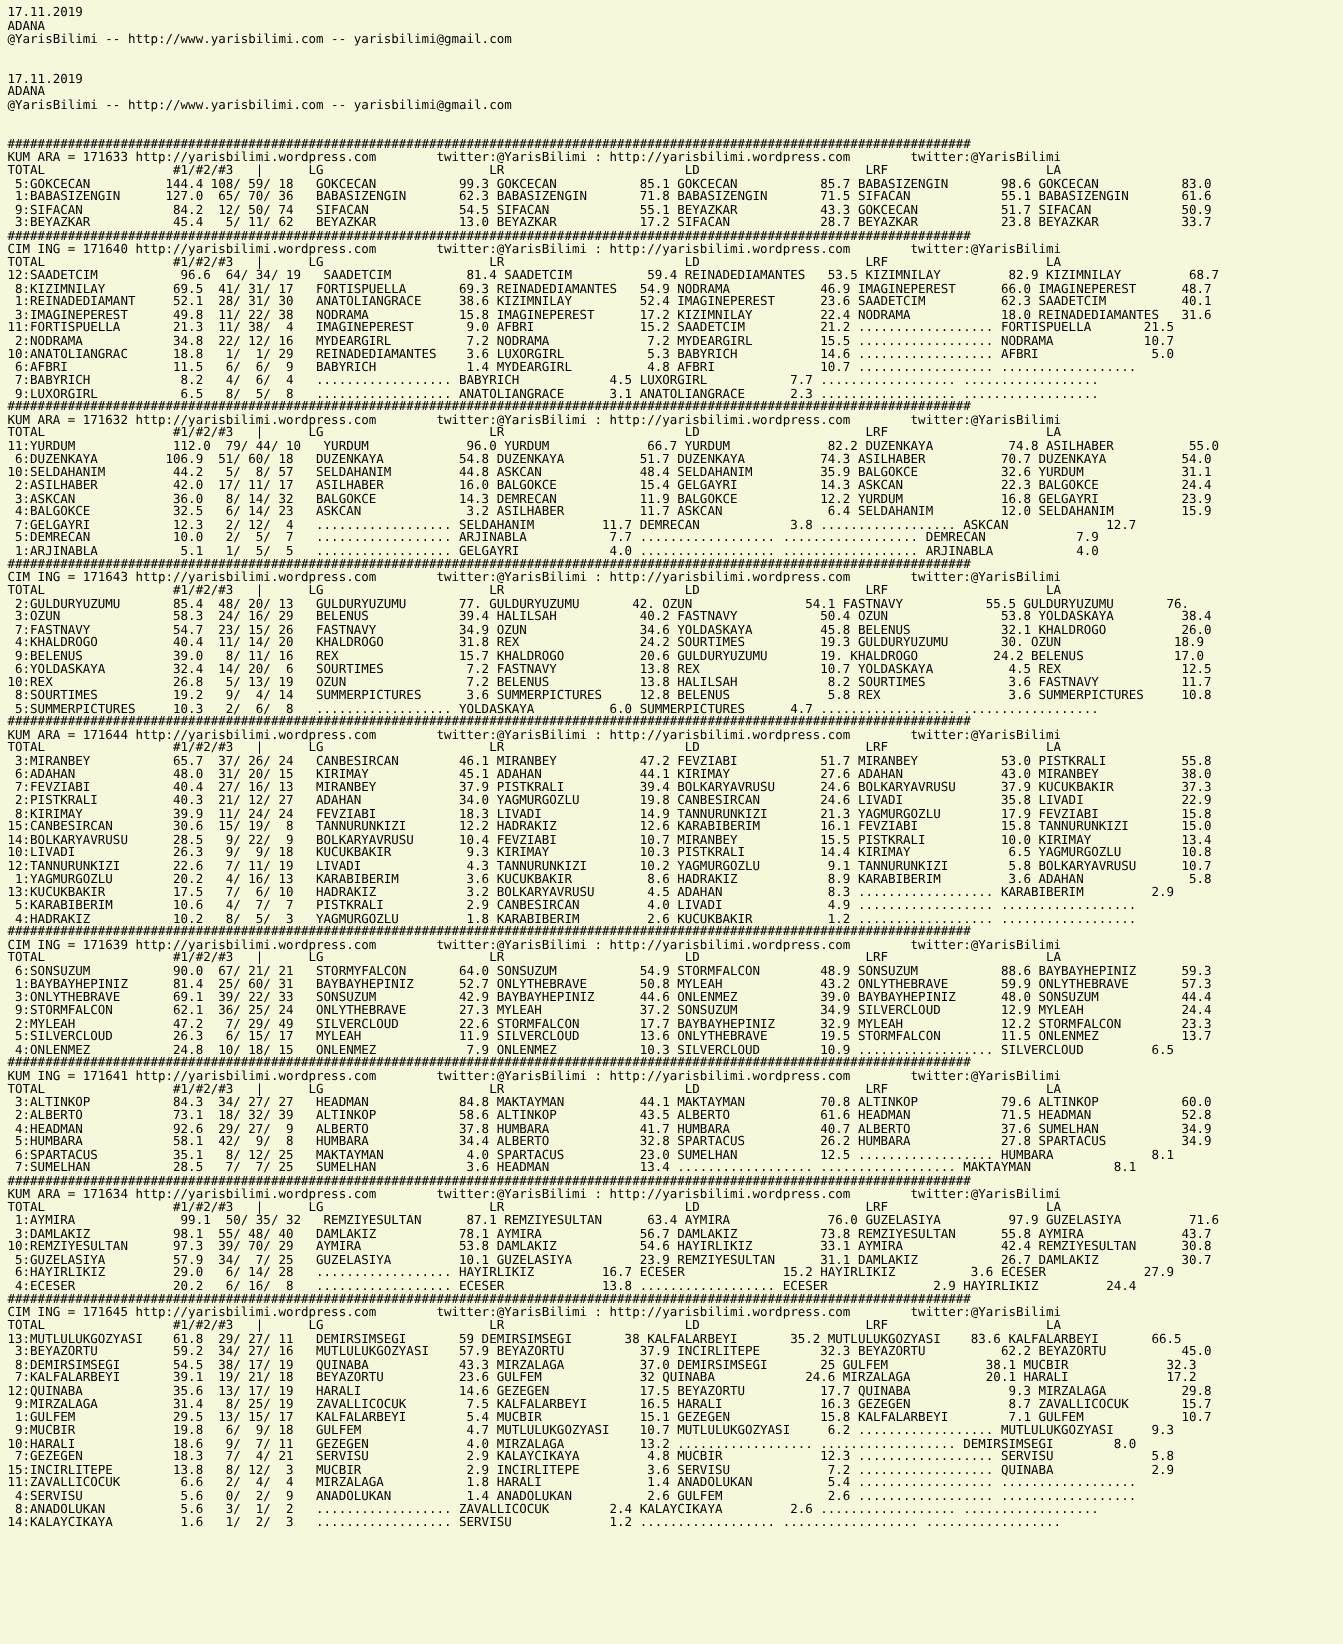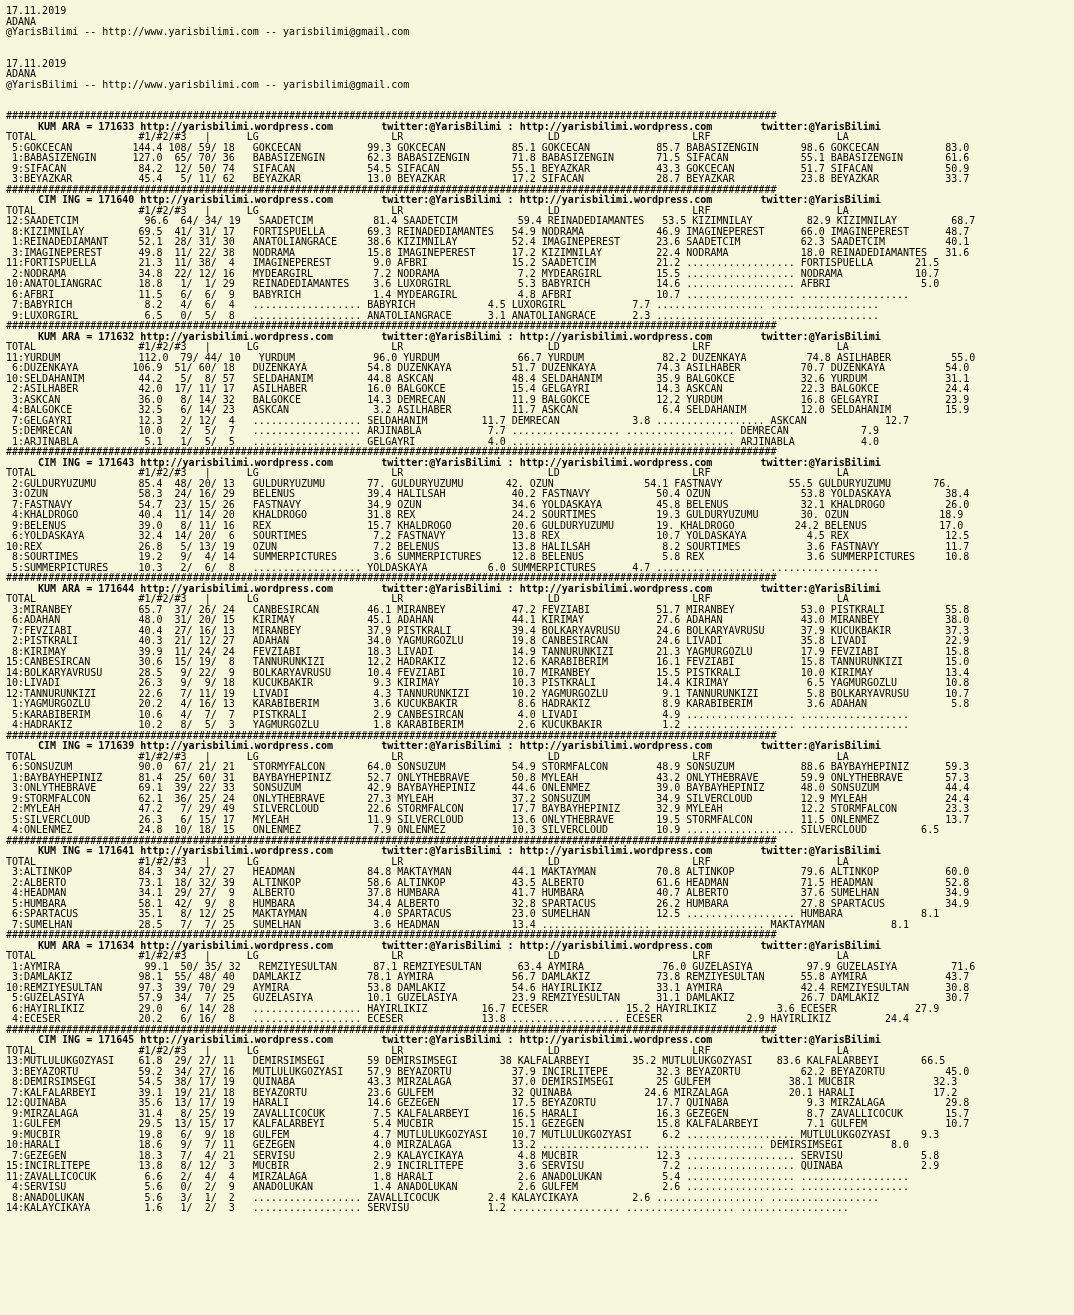--- a/index.html
+++ b/index.html
@@ -5,21 +5,21 @@
   html,body{margin:0;padding:0;background:#f7f7dc;}
   body{
     font-family:"DejaVu Sans Mono","Liberation Mono",monospace;
     font-size:10px;
     line-height:10.5px;
     color:#000;
     width:1074px;
   }
   .page{width:1074px;padding:6px 6px 0 6px;box-sizing:border-box;}
   pre{margin:0;font-family:inherit;font-size:10px;line-height:10.5px;white-space:pre;}
-  .hdr{font-weight:bold;margin-left:32px;}
+  .hdr{font-weight:normal;}
   .sep{letter-spacing:0px;}
 </style>
 </head>
 <body>
 
 <div class="page">
 
   <pre>17.11.2019</pre>
   <pre>ADANA</pre>
   <pre>@YarisBilimi -- http://www.yarisbilimi.com -- yarisbilimi@gmail.com</pre>
@@ -44,21 +44,21 @@
       <pre>TOTAL                 #1/#2/#3   |      LG                      LR                        LD                      LRF                     LA</pre>
       <pre>12:SAADETCIM           96.6  64/ 34/ 19   SAADETCIM          81.4 SAADETCIM          59.4 REINADEDIAMANTES   53.5 KIZIMNILAY         82.9 KIZIMNILAY         68.7</pre>
       <pre> 8:KIZIMNILAY         69.5  41/ 31/ 17   FORTISPUELLA       69.3 REINADEDIAMANTES   54.9 NODRAMA            46.9 IMAGINEPEREST      66.0 IMAGINEPEREST      48.7</pre>
       <pre> 1:REINADEDIAMANT     52.1  28/ 31/ 30   ANATOLIANGRACE     38.6 KIZIMNILAY         52.4 IMAGINEPEREST      23.6 SAADETCIM          62.3 SAADETCIM          40.1</pre>
       <pre> 3:IMAGINEPEREST      49.8  11/ 22/ 38   NODRAMA            15.8 IMAGINEPEREST      17.2 KIZIMNILAY         22.4 NODRAMA            18.0 REINADEDIAMANTES   31.6</pre>
       <pre>11:FORTISPUELLA       21.3  11/ 38/  4   IMAGINEPEREST       9.0 AFBRI              15.2 SAADETCIM          21.2 .................. FORTISPUELLA       21.5</pre>
       <pre> 2:NODRAMA            34.8  22/ 12/ 16   MYDEARGIRL          7.2 NODRAMA             7.2 MYDEARGIRL         15.5 .................. NODRAMA            10.7</pre>
       <pre>10:ANATOLIANGRAC      18.8   1/  1/ 29   REINADEDIAMANTES    3.6 LUXORGIRL           5.3 BABYRICH           14.6 .................. AFBRI               5.0</pre>
       <pre> 6:AFBRI              11.5   6/  6/  9   BABYRICH            1.4 MYDEARGIRL          4.8 AFBRI              10.7 .................. ..................</pre>
       <pre> 7:BABYRICH            8.2   4/  6/  4   .................. BABYRICH            4.5 LUXORGIRL           7.7 .................. ..................</pre>
-      <pre> 9:LUXORGIRL           6.5   0/  5/  8   .................. ANATOLIANGRACE      3.1 ANATOLIANGRACE      2.3 .................. ..................</pre>
+      <pre> 9:LUXORGIRL           6.5   8/  5/  8   .................. ANATOLIANGRACE      3.1 ANATOLIANGRACE      2.3 .................. ..................</pre>
       <pre class="sep">################################################################################################################################</pre>
       <pre class="hdr">KUM ARA = 171632 http://yarisbilimi.wordpress.com        twitter:@YarisBilimi : http://yarisbilimi.wordpress.com        twitter:@YarisBilimi</pre>
       <pre>TOTAL                 #1/#2/#3   |      LG                      LR                        LD                      LRF                     LA</pre>
       <pre>11:YURDUM             112.0  79/ 44/ 10   YURDUM             96.0 YURDUM             66.7 YURDUM             82.2 DUZENKAYA          74.8 ASILHABER          55.0</pre>
       <pre> 6:DUZENKAYA         106.9  51/ 60/ 18   DUZENKAYA          54.8 DUZENKAYA          51.7 DUZENKAYA          74.3 ASILHABER          70.7 DUZENKAYA          54.0</pre>
       <pre>10:SELDAHANIM         44.2   5/  8/ 57   SELDAHANIM         44.8 ASKCAN             48.4 SELDAHANIM         35.9 BALGOKCE           32.6 YURDUM             31.1</pre>
       <pre> 2:ASILHABER          42.0  17/ 11/ 17   ASILHABER          16.0 BALGOKCE           15.4 GELGAYRI           14.3 ASKCAN             22.3 BALGOKCE           24.4</pre>
       <pre> 3:ASKCAN             36.0   8/ 14/ 32   BALGOKCE           14.3 DEMRECAN           11.9 BALGOKCE           12.2 YURDUM             16.8 GELGAYRI           23.9</pre>
       <pre> 4:BALGOKCE           32.5   6/ 14/ 23   ASKCAN              3.2 ASILHABER          11.7 ASKCAN              6.4 SELDAHANIM         12.0 SELDAHANIM         15.9</pre>
       <pre> 7:GELGAYRI           12.3   2/ 12/  4   .................. SELDAHANIM         11.7 DEMRECAN            3.8 .................. ASKCAN             12.7</pre>
@@ -82,38 +82,39 @@
       <pre> 3:MIRANBEY           65.7  37/ 26/ 24   CANBESIRCAN        46.1 MIRANBEY           47.2 FEVZIABI           51.7 MIRANBEY           53.0 PISTKRALI          55.8</pre>
       <pre> 6:ADAHAN             48.0  31/ 20/ 15   KIRIMAY            45.1 ADAHAN             44.1 KIRIMAY            27.6 ADAHAN             43.0 MIRANBEY           38.0</pre>
       <pre> 7:FEVZIABI           40.4  27/ 16/ 13   MIRANBEY           37.9 PISTKRALI          39.4 BOLKARYAVRUSU      24.6 BOLKARYAVRUSU      37.9 KUCUKBAKIR         37.3</pre>
       <pre> 2:PISTKRALI          40.3  21/ 12/ 27   ADAHAN             34.0 YAGMURGOZLU        19.8 CANBESIRCAN        24.6 LIVADI             35.8 LIVADI             22.9</pre>
       <pre> 8:KIRIMAY            39.9  11/ 24/ 24   FEVZIABI           18.3 LIVADI             14.9 TANNURUNKIZI       21.3 YAGMURGOZLU        17.9 FEVZIABI           15.8</pre>
       <pre>15:CANBESIRCAN        30.6  15/ 19/  8   TANNURUNKIZI       12.2 HADRAKIZ           12.6 KARABIBERIM        16.1 FEVZIABI           15.8 TANNURUNKIZI       15.0</pre>
       <pre>14:BOLKARYAVRUSU      28.5   9/ 22/  9   BOLKARYAVRUSU      10.4 FEVZIABI           10.7 MIRANBEY           15.5 PISTKRALI          10.0 KIRIMAY            13.4</pre>
       <pre>10:LIVADI             26.3   9/  9/ 18   KUCUKBAKIR          9.3 KIRIMAY            10.3 PISTKRALI          14.4 KIRIMAY             6.5 YAGMURGOZLU        10.8</pre>
       <pre>12:TANNURUNKIZI       22.6   7/ 11/ 19   LIVADI              4.3 TANNURUNKIZI       10.2 YAGMURGOZLU         9.1 TANNURUNKIZI        5.8 BOLKARYAVRUSU      10.7</pre>
       <pre> 1:YAGMURGOZLU        20.2   4/ 16/ 13   KARABIBERIM         3.6 KUCUKBAKIR          8.6 HADRAKIZ            8.9 KARABIBERIM         3.6 ADAHAN              5.8</pre>
+      <pre>13:KUCUKBAKIR         17.5   7/  6/ 10   HADRAKIZ            3.2 BOLKARYAVRUSU       4.5 ADAHAN              8.3 .................. KARABIBERIM         2.9</pre>
       <pre> 5:KARABIBERIM        10.6   4/  7/  7   PISTKRALI           2.9 CANBESIRCAN         4.0 LIVADI              4.9 .................. ..................</pre>
       <pre> 4:HADRAKIZ           10.2   8/  5/  3   YAGMURGOZLU         1.8 KARABIBERIM         2.6 KUCUKBAKIR          1.2 .................. ..................</pre>
       <pre class="sep">################################################################################################################################</pre>
       <pre class="hdr">CIM ING = 171639 http://yarisbilimi.wordpress.com        twitter:@YarisBilimi : http://yarisbilimi.wordpress.com        twitter:@YarisBilimi</pre>
       <pre>TOTAL                 #1/#2/#3   |      LG                      LR                        LD                      LRF                     LA</pre>
       <pre> 6:SONSUZUM           90.0  67/ 21/ 21   STORMYFALCON       64.0 SONSUZUM           54.9 STORMFALCON        48.9 SONSUZUM           88.6 BAYBAYHEPINIZ      59.3</pre>
       <pre> 1:BAYBAYHEPINIZ      81.4  25/ 60/ 31   BAYBAYHEPINIZ      52.7 ONLYTHEBRAVE       50.8 MYLEAH             43.2 ONLYTHEBRAVE       59.9 ONLYTHEBRAVE       57.3</pre>
       <pre> 3:ONLYTHEBRAVE       69.1  39/ 22/ 33   SONSUZUM           42.9 BAYBAYHEPINIZ      44.6 ONLENMEZ           39.0 BAYBAYHEPINIZ      48.0 SONSUZUM           44.4</pre>
       <pre> 9:STORMFALCON        62.1  36/ 25/ 24   ONLYTHEBRAVE       27.3 MYLEAH             37.2 SONSUZUM           34.9 SILVERCLOUD        12.9 MYLEAH             24.4</pre>
       <pre> 2:MYLEAH             47.2   7/ 29/ 49   SILVERCLOUD        22.6 STORMFALCON        17.7 BAYBAYHEPINIZ      32.9 MYLEAH             12.2 STORMFALCON        23.3</pre>
       <pre> 5:SILVERCLOUD        26.3   6/ 15/ 17   MYLEAH             11.9 SILVERCLOUD        13.6 ONLYTHEBRAVE       19.5 STORMFALCON        11.5 ONLENMEZ           13.7</pre>
       <pre> 4:ONLENMEZ           24.8  10/ 18/ 15   ONLENMEZ            7.9 ONLENMEZ           10.3 SILVERCLOUD        10.9 .................. SILVERCLOUD         6.5</pre>
       <pre class="sep">################################################################################################################################</pre>
       <pre class="hdr">KUM ING = 171641 http://yarisbilimi.wordpress.com        twitter:@YarisBilimi : http://yarisbilimi.wordpress.com        twitter:@YarisBilimi</pre>
       <pre>TOTAL                 #1/#2/#3   |      LG                      LR                        LD                      LRF                     LA</pre>
       <pre> 3:ALTINKOP           84.3  34/ 27/ 27   HEADMAN            84.8 MAKTAYMAN          44.1 MAKTAYMAN          70.8 ALTINKOP           79.6 ALTINKOP           60.0</pre>
       <pre> 2:ALBERTO            73.1  18/ 32/ 39   ALTINKOP           58.6 ALTINKOP           43.5 ALBERTO            61.6 HEADMAN            71.5 HEADMAN            52.8</pre>
-      <pre> 4:HEADMAN            34.1  29/ 27/  9   ALBERTO            37.8 HUMBARA            41.7 HUMBARA            40.7 ALBERTO            37.6 SUMELHAN           34.9</pre>
+      <pre> 4:HEADMAN            92.6  29/ 27/  9   ALBERTO            37.8 HUMBARA            41.7 HUMBARA            40.7 ALBERTO            37.6 SUMELHAN           34.9</pre>
       <pre> 5:HUMBARA            58.1  42/  9/  8   HUMBARA            34.4 ALBERTO            32.8 SPARTACUS          26.2 HUMBARA            27.8 SPARTACUS          34.9</pre>
       <pre> 6:SPARTACUS          35.1   8/ 12/ 25   MAKTAYMAN           4.0 SPARTACUS          23.0 SUMELHAN           12.5 .................. HUMBARA             8.1</pre>
       <pre> 7:SUMELHAN           28.5   7/  7/ 25   SUMELHAN            3.6 HEADMAN            13.4 .................. .................. MAKTAYMAN           8.1</pre>
       <pre class="sep">################################################################################################################################</pre>
       <pre class="hdr">KUM ARA = 171634 http://yarisbilimi.wordpress.com        twitter:@YarisBilimi : http://yarisbilimi.wordpress.com        twitter:@YarisBilimi</pre>
       <pre>TOTAL                 #1/#2/#3   |      LG                      LR                        LD                      LRF                     LA</pre>
       <pre> 1:AYMIRA              99.1  50/ 35/ 32   REMZIYESULTAN      87.1 REMZIYESULTAN      63.4 AYMIRA             76.0 GUZELASIYA         97.9 GUZELASIYA         71.6</pre>
       <pre> 3:DAMLAKIZ           98.1  55/ 48/ 40   DAMLAKIZ           78.1 AYMIRA             56.7 DAMLAKIZ           73.8 REMZIYESULTAN      55.8 AYMIRA             43.7</pre>
       <pre>10:REMZIYESULTAN      97.3  39/ 70/ 29   AYMIRA             53.8 DAMLAKIZ           54.6 HAYIRLIKIZ         33.1 AYMIRA             42.4 REMZIYESULTAN      30.8</pre>
       <pre> 5:GUZELASIYA         57.9  34/  7/ 25   GUZELASIYA         10.1 GUZELASIYA         23.9 REMZIYESULTAN      31.1 DAMLAKIZ           26.7 DAMLAKIZ           30.7</pre>
@@ -126,19 +127,19 @@
       <pre> 3:BEYAZORTU          59.2  34/ 27/ 16   MUTLULUKGOZYASI    57.9 BEYAZORTU          37.9 INCIRLITEPE        32.3 BEYAZORTU          62.2 BEYAZORTU          45.0</pre>
       <pre> 8:DEMIRSIMSEGI       54.5  38/ 17/ 19   QUINABA            43.3 MIRZALAGA          37.0 DEMIRSIMSEGI       25 GULFEM             38.1 MUCBIR             32.3</pre>
       <pre> 7:KALFALARBEYI       39.1  19/ 21/ 18   BEYAZORTU          23.6 GULFEM             32 QUINABA            24.6 MIRZALAGA          20.1 HARALI             17.2</pre>
       <pre>12:QUINABA            35.6  13/ 17/ 19   HARALI             14.6 GEZEGEN            17.5 BEYAZORTU          17.7 QUINABA             9.3 MIRZALAGA          29.8</pre>
       <pre> 9:MIRZALAGA          31.4   8/ 25/ 19   ZAVALLICOCUK        7.5 KALFALARBEYI       16.5 HARALI             16.3 GEZEGEN             8.7 ZAVALLICOCUK       15.7</pre>
       <pre> 1:GULFEM             29.5  13/ 15/ 17   KALFALARBEYI        5.4 MUCBIR             15.1 GEZEGEN            15.8 KALFALARBEYI        7.1 GULFEM             10.7</pre>
       <pre> 9:MUCBIR             19.8   6/  9/ 18   GULFEM              4.7 MUTLULUKGOZYASI    10.7 MUTLULUKGOZYASI     6.2 .................. MUTLULUKGOZYASI     9.3</pre>
       <pre>10:HARALI             18.6   9/  7/ 11   GEZEGEN             4.0 MIRZALAGA          13.2 .................. .................. DEMIRSIMSEGI        8.0</pre>
       <pre> 7:GEZEGEN            18.3   7/  4/ 21   SERVISU             2.9 KALAYCIKAYA         4.8 MUCBIR             12.3 .................. SERVISU             5.8</pre>
       <pre>15:INCIRLITEPE        13.8   8/ 12/  3   MUCBIR              2.9 INCIRLITEPE         3.6 SERVISU             7.2 .................. QUINABA             2.9</pre>
-      <pre>11:ZAVALLICOCUK        6.6   2/  4/  4   MIRZALAGA           1.8 HARALI              2.6 ANADOLUKAN          5.4 .................. ..................</pre>
+      <pre>11:ZAVALLICOCUK        6.6   2/  4/  4   MIRZALAGA           1.8 HARALI              1.4 ANADOLUKAN          5.4 .................. ..................</pre>
       <pre> 4:SERVISU             5.6   0/  2/  9   ANADOLUKAN          1.4 ANADOLUKAN          2.6 GULFEM              2.6 .................. ..................</pre>
       <pre> 8:ANADOLUKAN          5.6   3/  1/  2   .................. ZAVALLICOCUK        2.4 KALAYCIKAYA         2.6 .................. ..................</pre>
       <pre>14:KALAYCIKAYA         1.6   1/  2/  3   .................. SERVISU             1.2 .................. .................. ..................</pre>
     </div>
 
 </div>
 
 </body></html>

